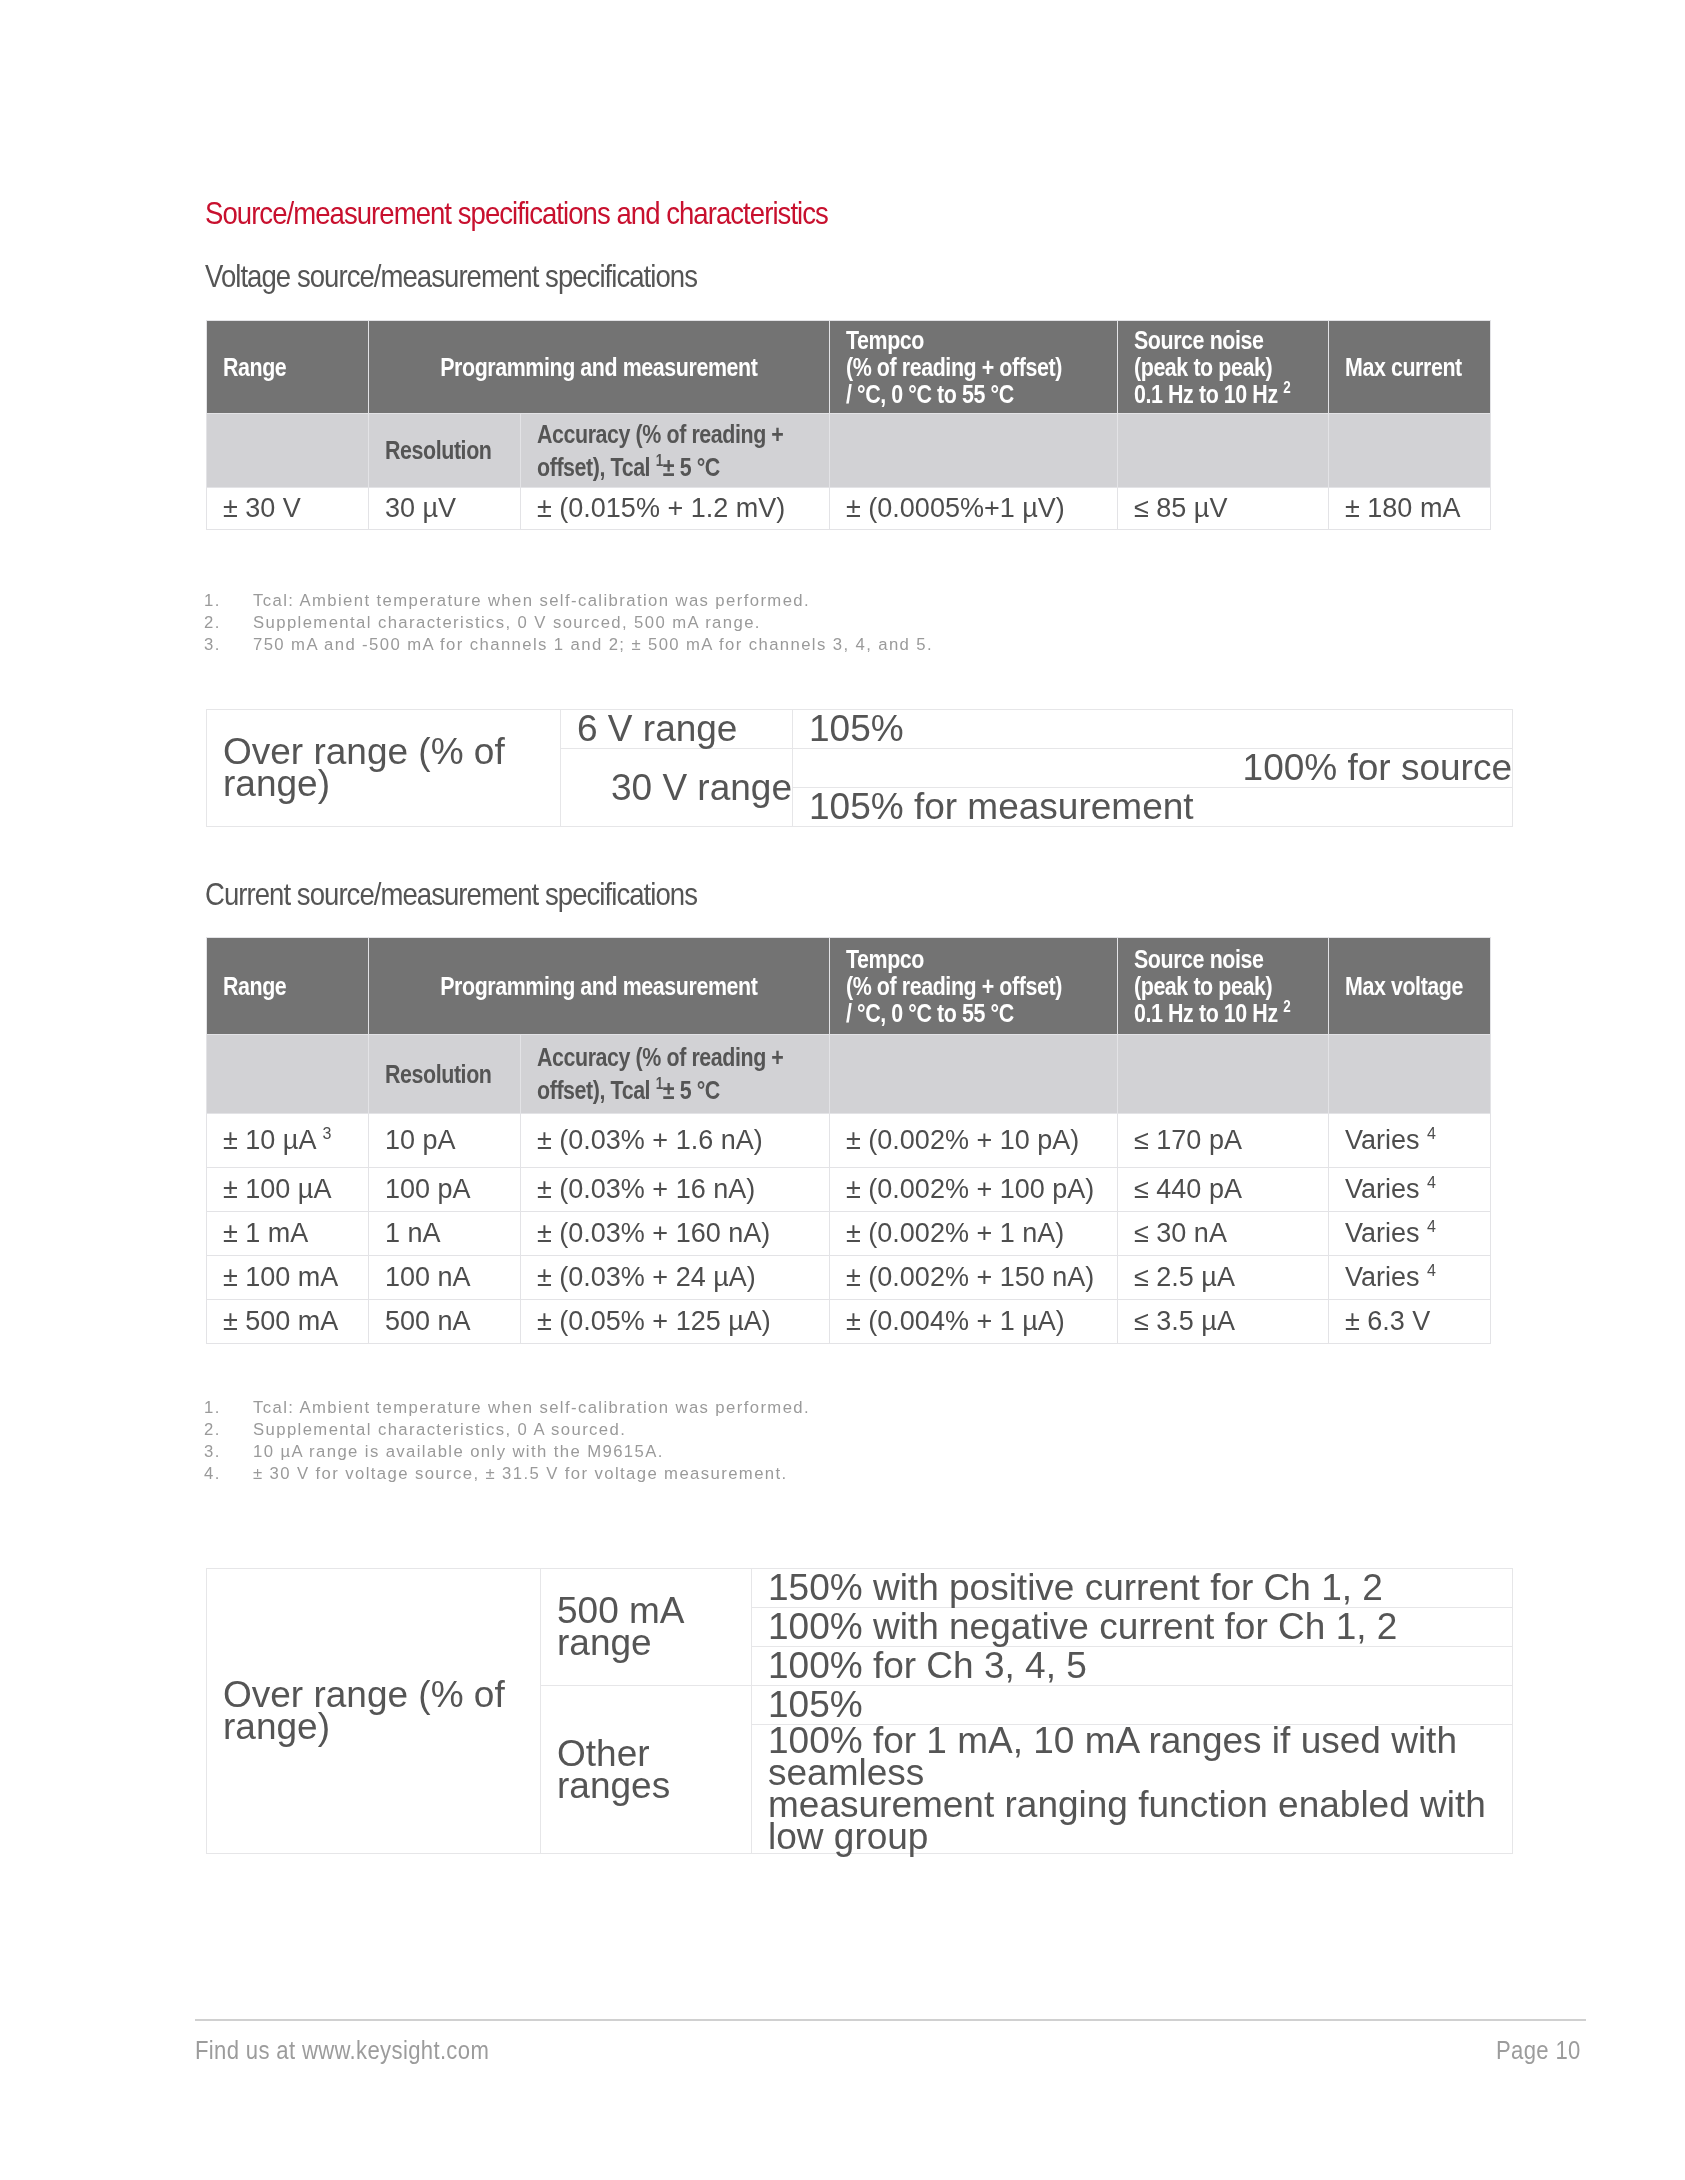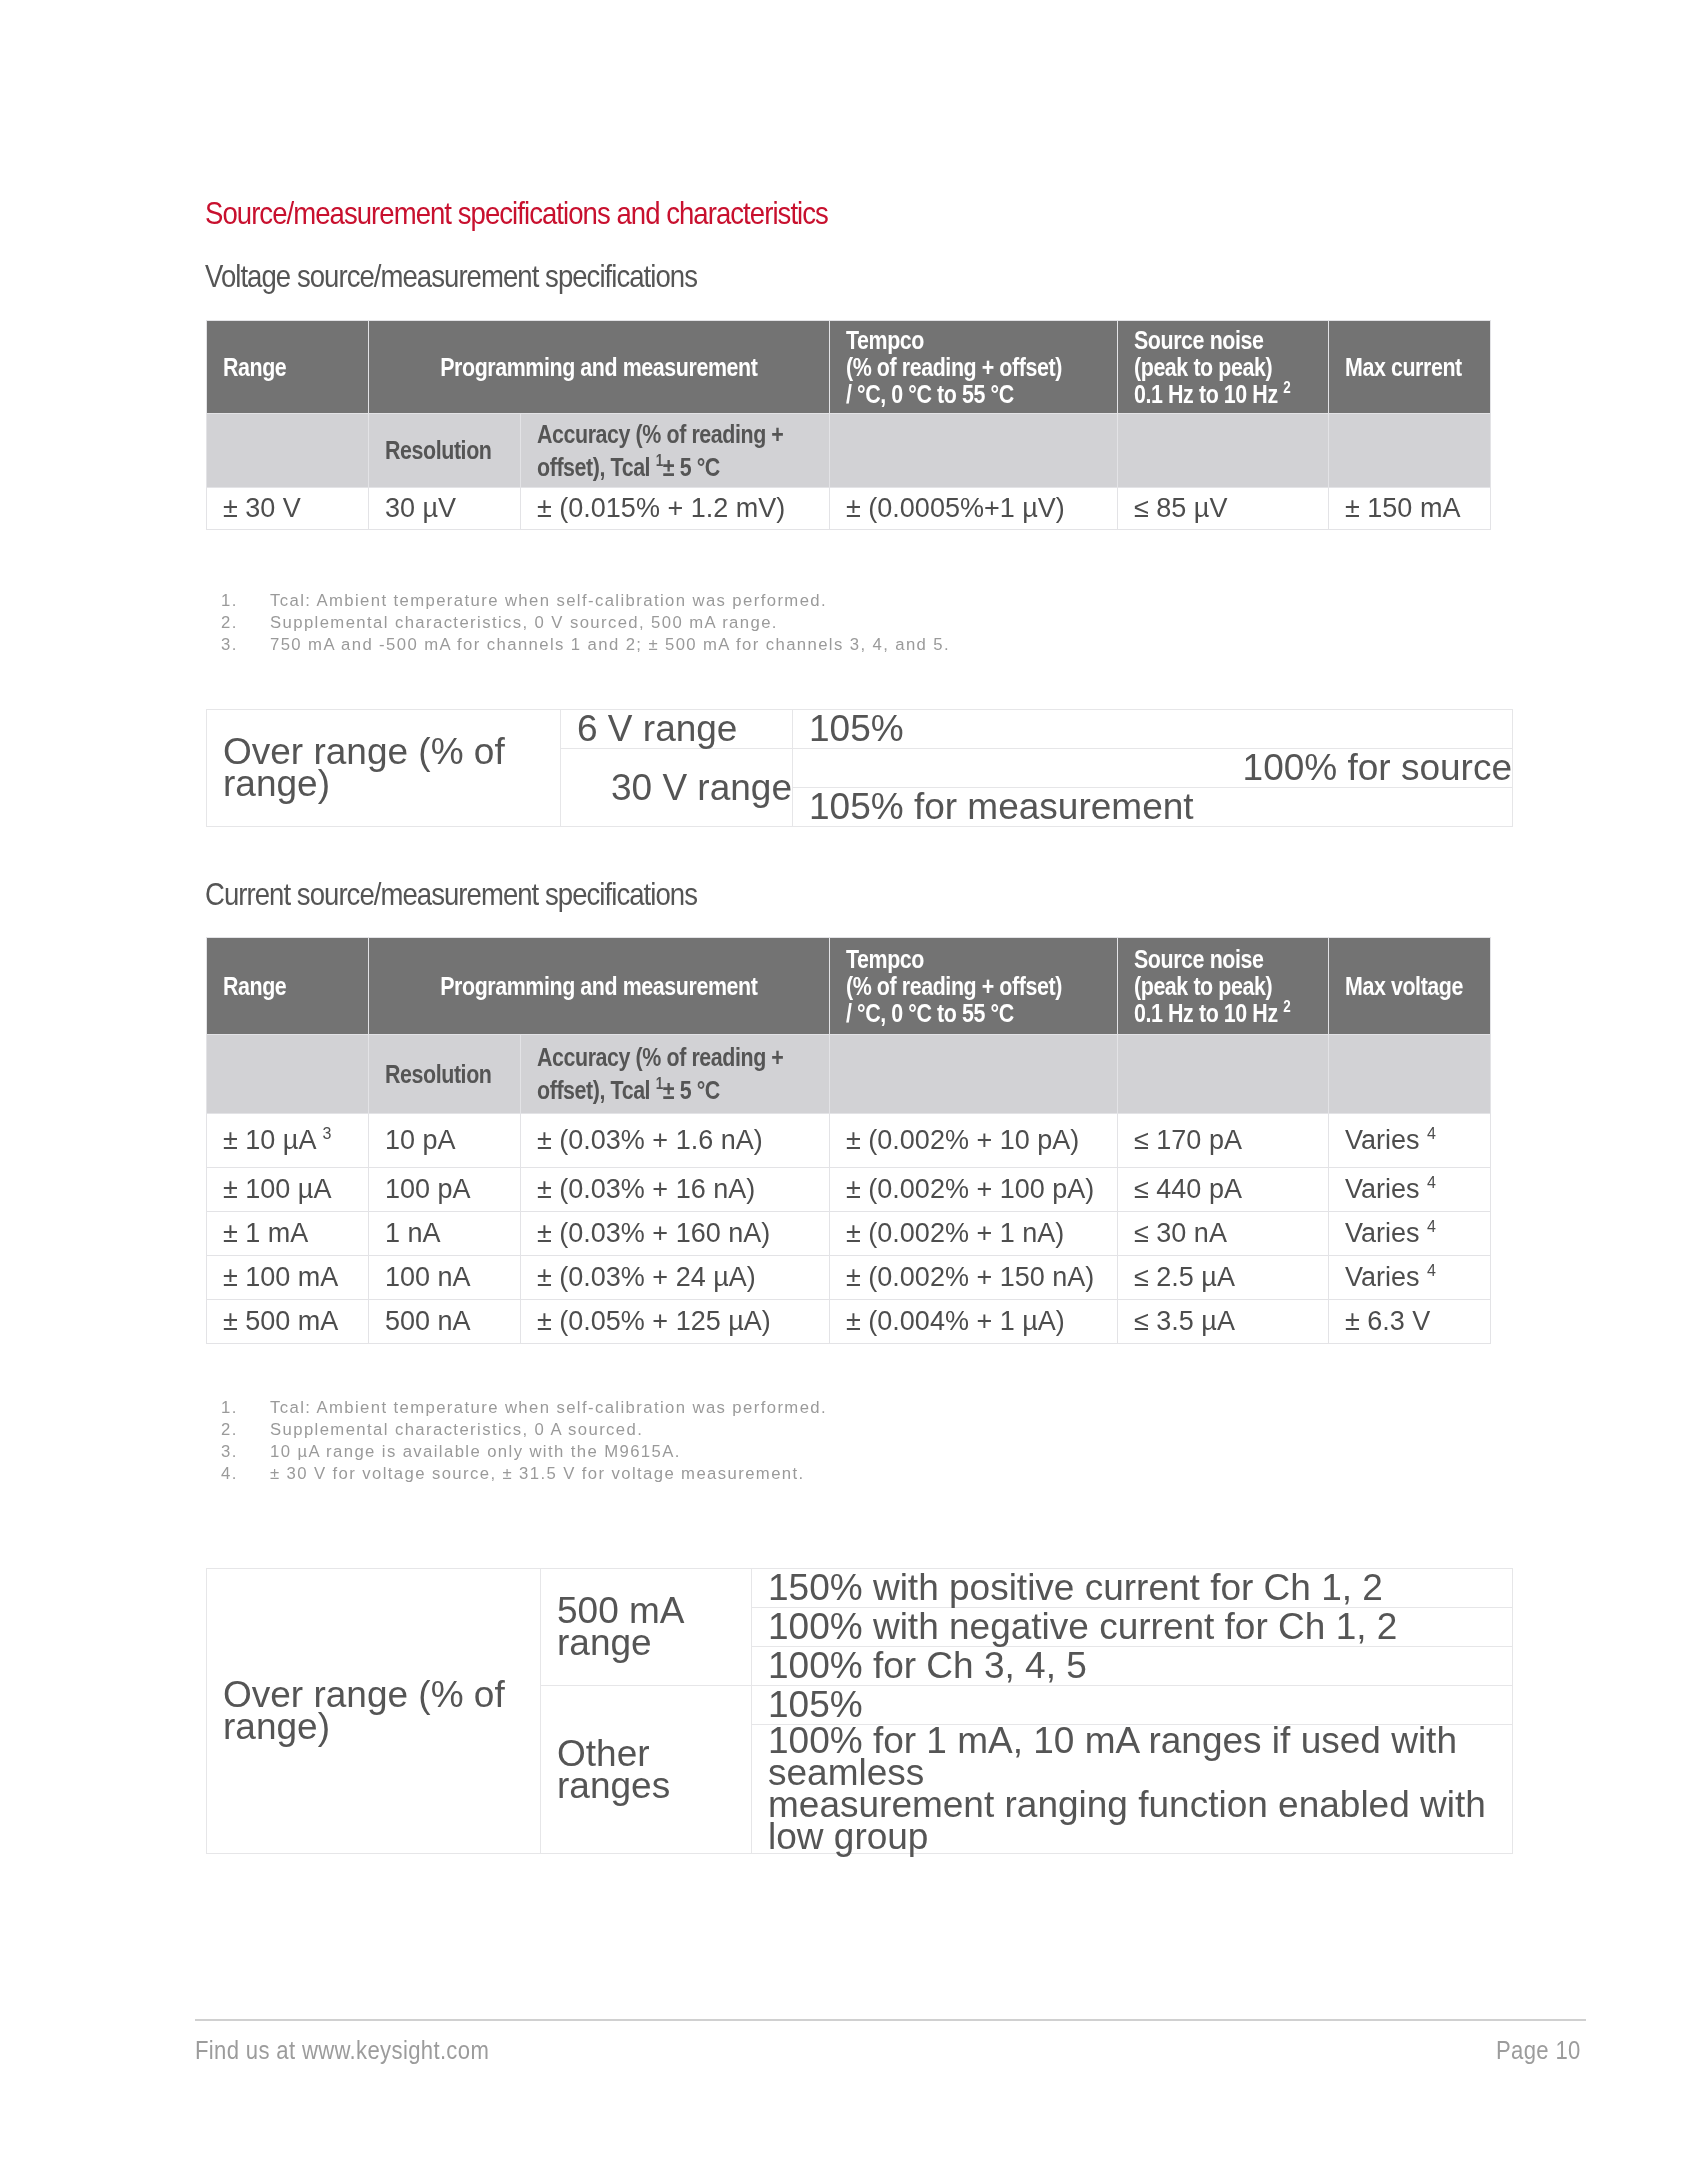--- a/index.html
+++ b/index.html
@@ -10,21 +10,21 @@
 
   table.spec { position: absolute; border-collapse: collapse; table-layout: fixed; }
   table.spec td { border: 1.8px solid #e3e3e6; padding: 0 0 0 16px; vertical-align: middle; font-size: 27px; color: #4d4d4d; white-space: nowrap; }
   table.spec tr.hdr td { background: #737373; color: #ffffff; font-weight: bold; font-size: 25.5px; line-height: 27px; letter-spacing: -0.5px; border-color: #e3e3e6; }
   table.spec tr.sub td { background: #d2d2d5; color: #555; font-weight: bold; font-size: 25.5px; line-height: 33px; letter-spacing: -0.5px; }
   table.spec tr.data td { height: 41px; background: #fff; }
   .cond { display: inline-block; transform: scaleX(0.84); transform-origin: left center; }
   .center { text-align: center; padding-left: 0 !important; text-decoration: underline; }
   sup { font-size: 16px; vertical-align: 10.5px; line-height: 0; }
 
-  .notes { left: 221px; font-size: 16.7px; color: #9a9a9a; letter-spacing: 1.4px; line-height: 22px; }
+  .notes { left: 204px; font-size: 16.7px; color: #9a9a9a; letter-spacing: 1.4px; line-height: 22px; }
   .notes .n { display: inline-block; width: 49px; }
 
   table.over { position: absolute; border-collapse: collapse; table-layout: fixed; }
   table.over td { border: 1.8px solid #e6e6e8; padding: 0 0 0 16px; font-size: 37px; color: #555; vertical-align: middle; line-height: 32px; }
 
   .footer-rule { left: 195px; top: 2019px; width: 1391px; height: 1.8px; background: #d0d0d0; }
   .footer-left { left: 195px; top: 2035px; font-size: 26px; color: #9c9c9c; letter-spacing: 0.4px; transform: scaleX(0.85); transform-origin: left top; white-space: nowrap; }
   .footer-right { right: 104px; top: 2035px; font-size: 26px; color: #9c9c9c; letter-spacing: 0.4px; transform: scaleX(0.85); transform-origin: right top; white-space: nowrap; }
 </style>
 </head>
@@ -57,21 +57,21 @@
     <td></td>
         <td></td>
         <td></td>
   </tr>
   <tr class="data">
     <td><span>± 30 V</span></td>
     <td>30 µV</td>
     <td>± (0.015% + 1.2 mV)</td>
     <td>± (0.0005%+1 µV)</td>
     <td>≤ 85 µV</td>
-    <td><span>± 150 mA</span></td>
+    <td><span>± 180 mA</span></td>
   </tr>
 </tbody>
   </table>
 
 <div class="abs notes" style="top:590px;">
   <div><span class="n">1.</span><span>Tcal: Ambient temperature when self-calibration was performed.</span></div>
   <div><span class="n">2.</span><span>Supplemental characteristics, 0 V sourced, 500 mA range.</span></div>
   <div><span class="n">3.</span><span>750 mA and -500 mA for channels 1 and 2; ± 500 mA for channels 3, 4, and 5.</span></div>
 </div>
 

